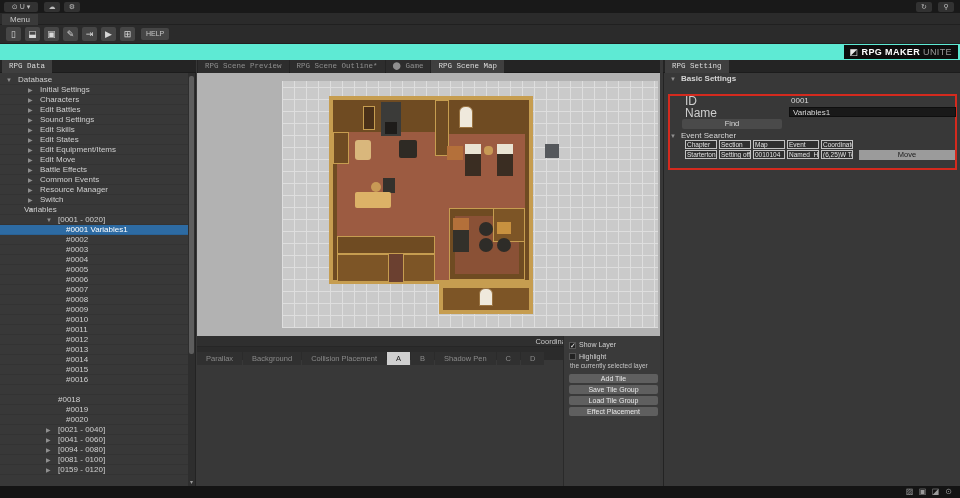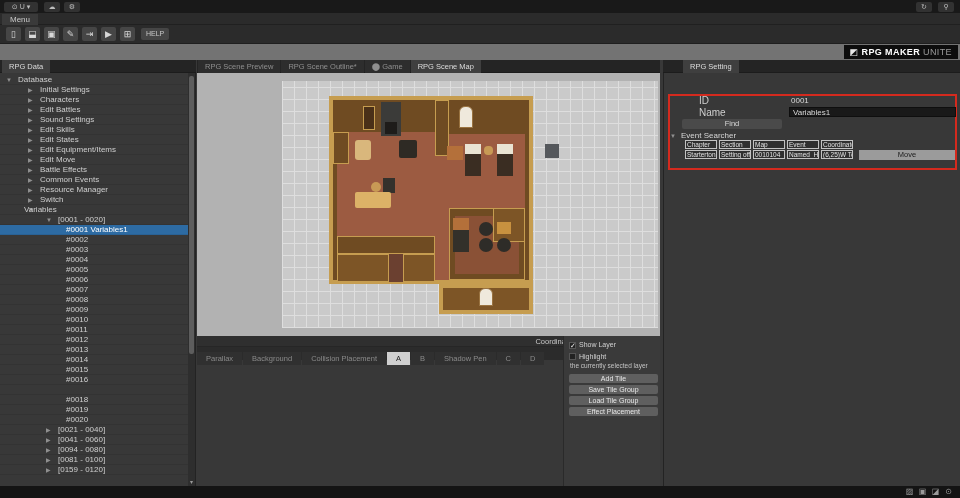--- a/index.html
+++ b/index.html
@@ -14,28 +14,28 @@
   .menubar { position:absolute; left:0; top:13px; width:960px; height:12px; background:#2b2b2b;
              border-bottom:1px solid #202020; }
   .menu-tab { position:absolute; left:2px; top:1px; height:11px; padding:0 8px; background:#3a3a3a;
               color:#c9c9c9; font-size:8px; line-height:11px; }
   .toolbar { position:absolute; left:0; top:25px; width:960px; height:19px; background:#2b2b2b;
              border-bottom:1px solid #1f1f1f; }
   .tool-btn { position:absolute; top:2px; width:15px; height:14px; background:#464646; border-radius:2px;
               color:#d8d8d8; font-size:9px; line-height:14px; text-align:center; }
   .help-btn { position:absolute; top:3px; left:141px; height:12px; padding:0 5px; background:#464646;
               border-radius:2px; color:#c9c9c9; font-size:7px; line-height:12px; }
-  .logoband { position:absolute; left:0; top:44px; width:960px; height:16px; background:#737373; }
+  .logoband { position:absolute; left:0; top:44px; width:960px; height:16px; background:#5eead4; }
   .logo { position:absolute; right:2px; top:1px; height:14px; padding:0 6px; background:#0d0d0d;
           color:#fff; font-size:9px; line-height:14px; font-weight:bold; letter-spacing:.4px; }
   .logo .lite { color:#9a9a9a; font-weight:normal; }
   .logo .mark { color:#e8e8e8; margin-right:3px; font-weight:normal; }
 
   
-  .tabbar { position:absolute; top:60px; height:13px; background:#242424; border-bottom:1px solid #1c1c1c; }
+  .tabbar { position:absolute; top:60px; height:13px; background:#242424; border-bottom:1px solid #1c1c1c;font-family:Liberation Mono, monospace; }
   .tab { display:inline-block; height:13px; padding:0 7px; font-size:7.5px; line-height:13px;
          color:#8f8f8f; background:#2d2d2d; margin-right:1px; vertical-align:top; white-space:nowrap; }
   .tab.active { background:#3f3f3f; color:#dcdcdc; }
 
   
   .left-panel { position:absolute; left:0; top:73px; width:196px; height:413px; background:#383838;
                 border-right:1px solid #232323; }
   .tree { position:absolute; left:0; top:2px; width:188px; }
   .tree-row { position:relative; height:10px; line-height:10px; font-size:8px; color:#cfcfcf;
               border-bottom:1px solid rgba(0,0,0,0.08); white-space:nowrap; overflow:hidden; }
@@ -75,21 +75,21 @@
   .grp-btn { position:absolute; left:5px; width:89px; height:9px; background:#5f5f5f; border-radius:2px;
              color:#e8e8e8; font-size:7px; line-height:9px; text-align:center; }
 
   
   .right-panel { position:absolute; left:663px; top:73px; width:297px; height:413px; background:#383838;
                  border-left:1px solid #232323; }
   .fold-row { position:absolute; left:0; width:297px; height:10px; font-size:8px; line-height:10px; color:#d6d6d6; }
   .fold-row .tri { left:6px; }
   .fold-row .txt { position:absolute; left:17px; font-weight:bold; }
   .redbox { position:absolute; left:4px; top:21px; width:289px; height:76px; border:2px solid #d42a1e; }
-  .prop-label { position:absolute; left:35px; font-size:10px; color:#cfcfcf; line-height:10px; }
+  .prop-label { position:absolute; left:21px; font-size:12px; color:#cfcfcf; line-height:10px; }
   .prop-value { position:absolute; left:127px; font-size:8px; color:#d8d8d8; line-height:10px; }
   .name-input { position:absolute; left:125px; top:34px; width:167px; height:10px; background:#191919;
                 border:1px solid #0e0e0e; color:#d8d8d8; font-size:8px; line-height:9px; padding-left:3px; }
   .find-btn { position:absolute; left:18px; top:46px; width:100px; height:10px; background:#4a4a4a;
               border-radius:2px; color:#d8d8d8; font-size:7.5px; line-height:10px; text-align:center; }
   .ev-cell { position:absolute; height:9px; background:#2f2f2f; border:1px solid #c2c2c2; color:#e2e2e2;
              font-size:6.5px; line-height:8px; padding-left:1px; overflow:hidden; white-space:nowrap; }
   .move-btn { position:absolute; left:195px; top:77px; width:96px; height:10px; background:#9b9b9b;
               color:#1b1b1b; font-size:7.5px; line-height:10px; text-align:center; }
 
@@ -146,21 +146,21 @@
     </div>
   </div>
 
   <div class="tabbar" style="left:0;width:196px;">
     <div class="tab active" style="margin-left:2px;">RPG Data</div>
   </div>
   <div class="tabbar" style="left:197px;width:463px;">
     <span id="center-tabs" style="margin-left:1px; display:inline-block;"><div class="tab"><span>RPG Scene Preview</span></div><div class="tab"><span>RPG Scene Outline*</span></div><div class="tab"><span>⬤ </span><span>Game</span></div><div class="tab active"><span>RPG Scene Map</span></div></span>
   </div>
   <div class="tabbar" style="left:663px;width:297px;">
-    <div class="tab active" style="margin-left:20px;text-align:right;">RPG Setting</div>
+    <div class="tab active" style="margin-left:2px;text-align:right;">RPG Setting</div>
   </div>
 
   <div class="left-panel">
     <div class="tree" id="tree">
         <div class="tree-row">
           <span class="tri" style="left: 6px;">▼</span>
           <span style="position: absolute; left: 18px;">Database</span>
         </div>
         <div class="tree-row">
           <span class="tri" style="left: 28px;">▶</span>
@@ -263,21 +263,21 @@
         <div class="tree-row">
           <span style="position: absolute; left: 66px;">#0015</span>
         </div>
         <div class="tree-row">
           <span style="position: absolute; left: 66px;">#0016</span>
         </div>
         <div class="tree-row">
           <span style="position: absolute; left: 75px; margin-top: 38px;">#0017</span>
         </div>
         <div class="tree-row">
-          <span style="position: absolute; left: 66px; text-align: center;">#0018</span>
+          <span style="position: absolute; left: 58px; text-align: center;">#0018</span>
         </div>
         <div class="tree-row">
           <span style="position: absolute; left: 66px;">#0019</span>
         </div>
         <div class="tree-row">
           <span style="position: absolute; left: 66px;">#0020</span>
         </div>
         <div class="tree-row">
           <span class="tri" style="left: 46px;">▶</span>
           <span style="position: absolute; left: 58px;">[0021 - 0040]</span>
@@ -367,20 +367,24 @@
       <div id="group-buttons">
           <div class="grp-btn" style="top: 38px;">Add Tile</div>
           <div class="grp-btn" style="top: 49px;">Save Tile Group</div>
           <div class="grp-btn" style="top: 60px;">Load Tile Group</div>
           <div class="grp-btn" style="top: 71px;">Effect Placement</div>
         </div>
     </div>
   </div>
 
   <div class="right-panel">
+    <div class="fold-row" style="top:1px;">
+      <span class="tri">▼</span>
+      <span class="txt">Basic Settings</span>
+    </div>
     <div class="redbox"></div>
     <div class="prop-label" style="top:23px;">ID</div>
     <div class="prop-value" style="top:23px;">0001</div>
     <div class="prop-label" style="top:35px;">Name</div>
     <div class="name-input">Variables1</div>
     <div class="find-btn">Find</div>
     <div class="fold-row" style="top:58px;">
       <span class="tri">▼</span>
       <span class="txt" style="font-weight:normal;">Event Searcher</span>
     </div>

